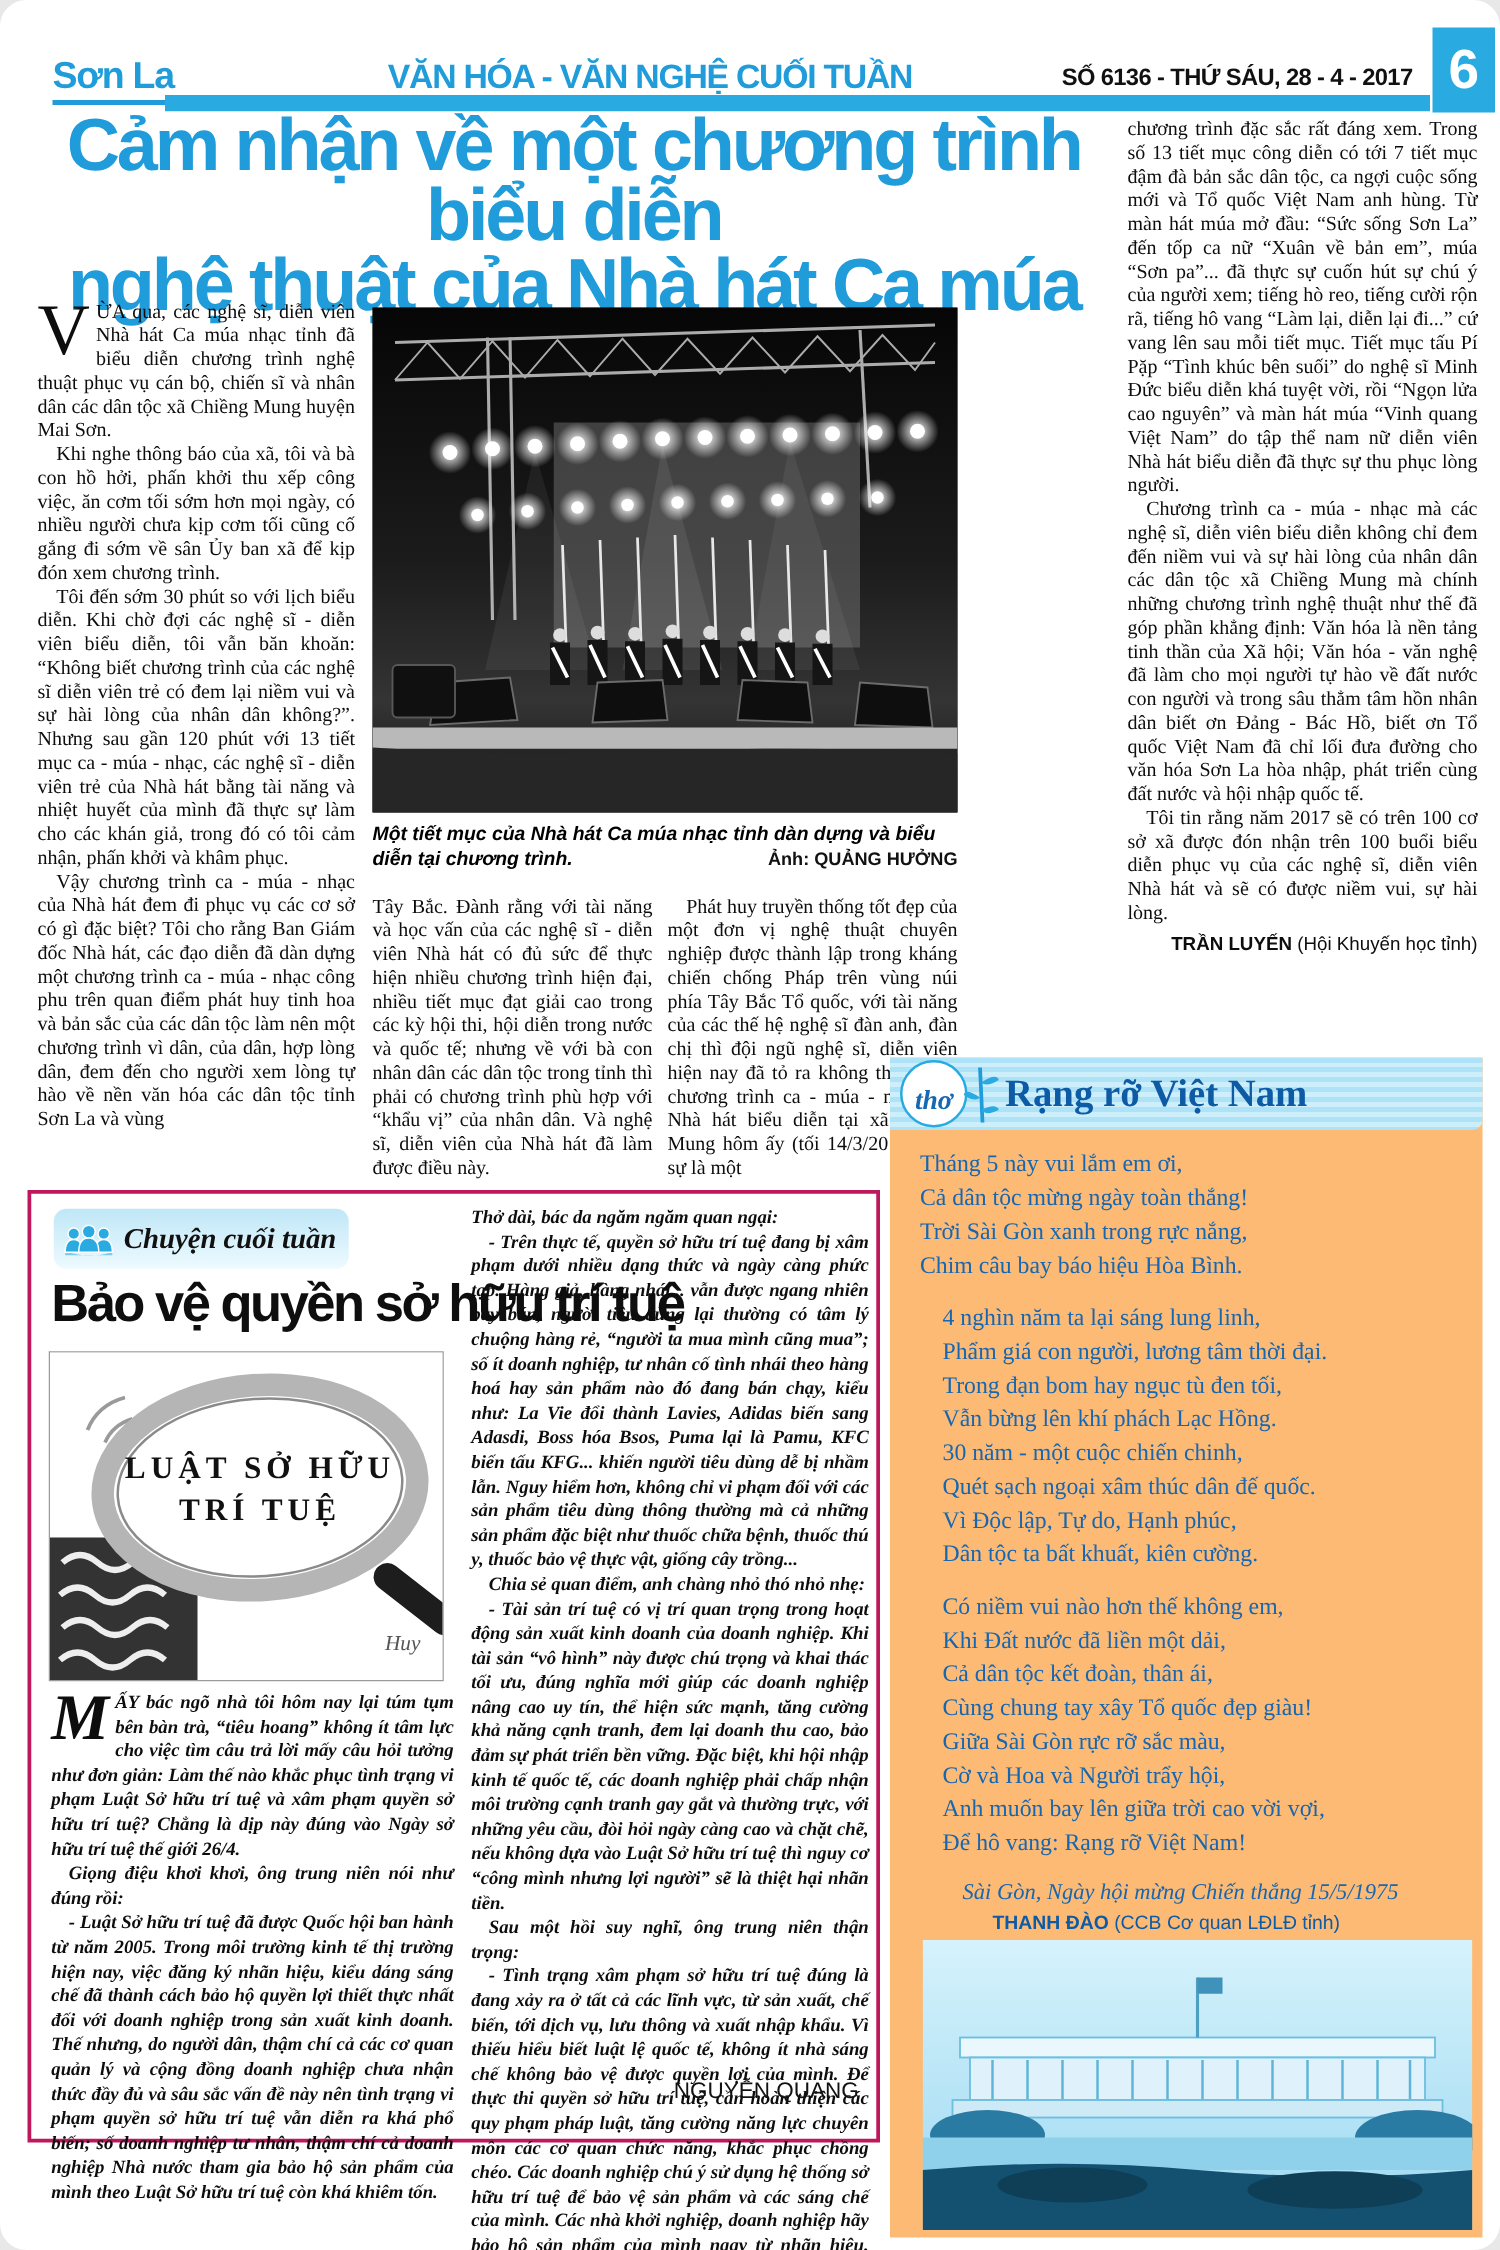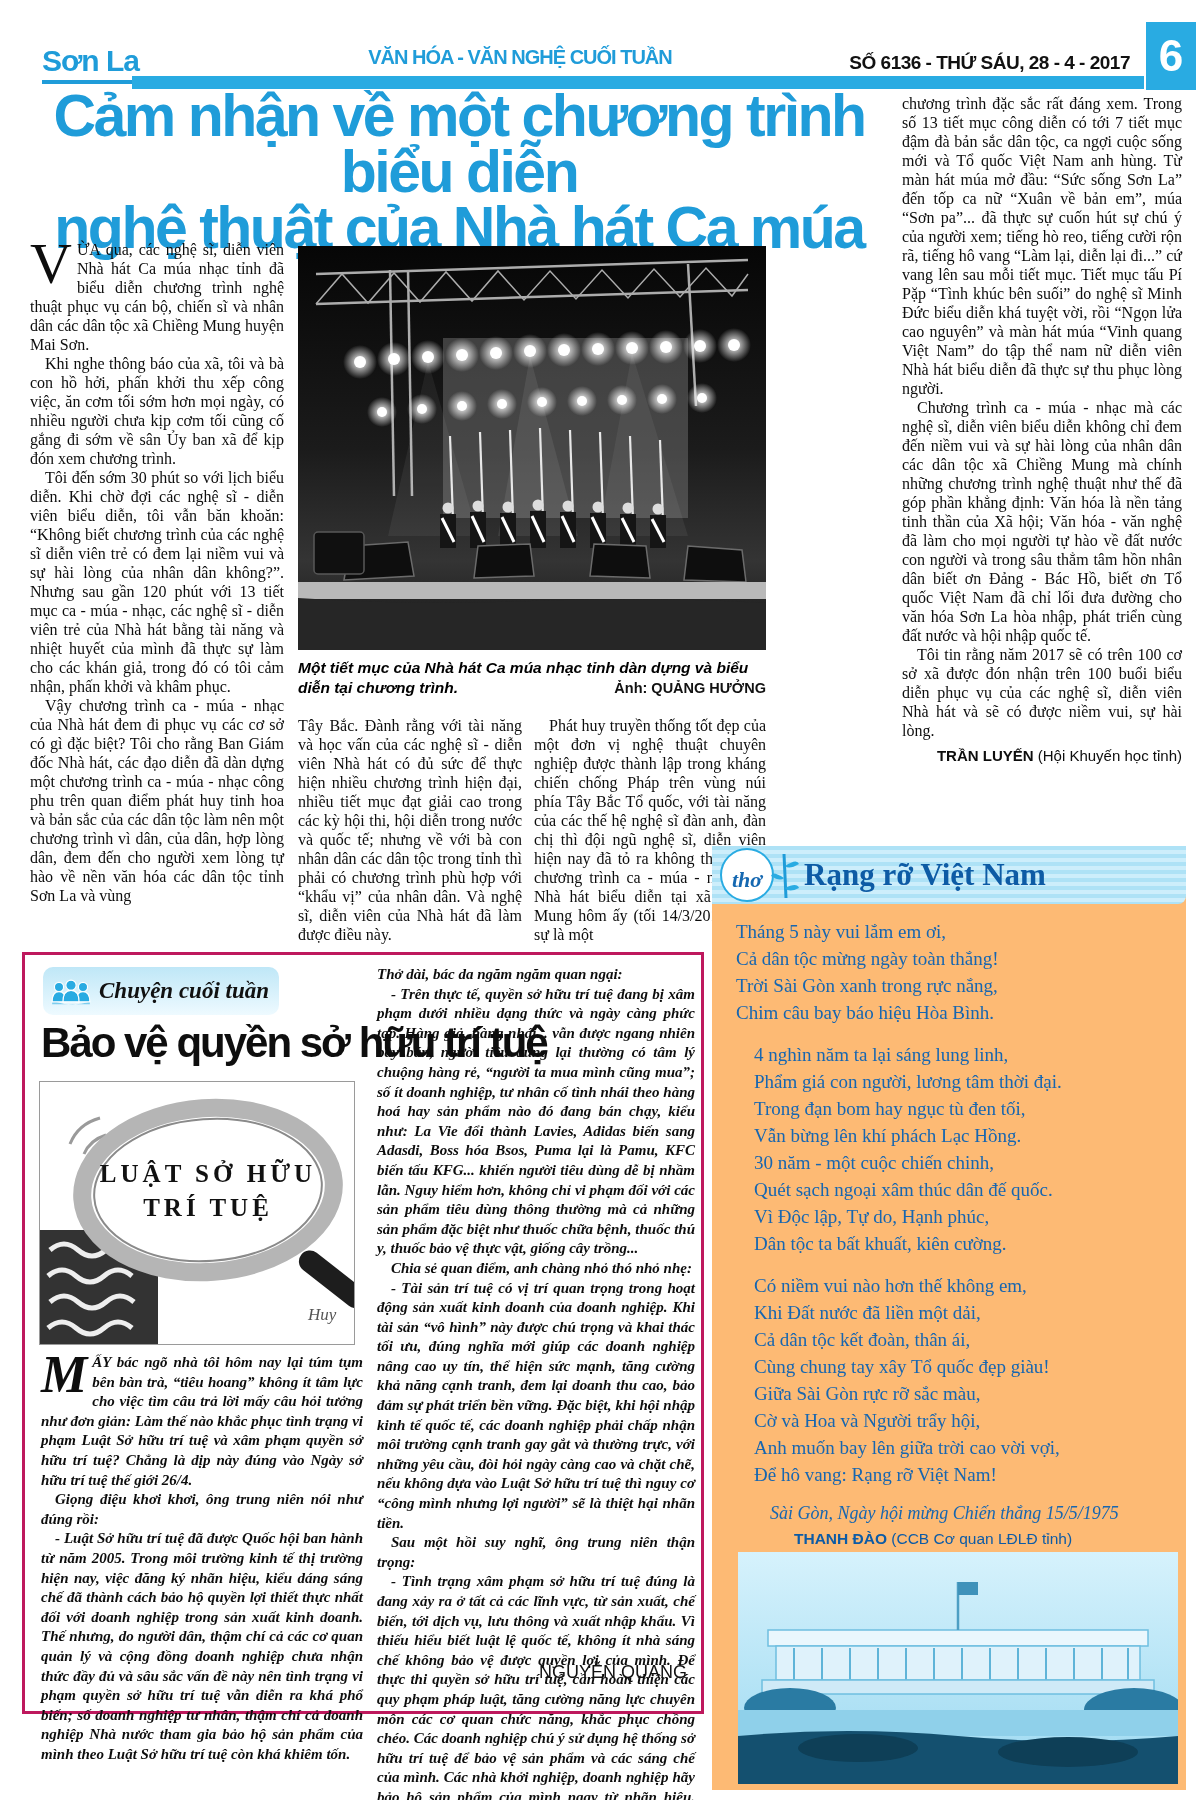--- a/index.html
+++ b/index.html
@@ -1,23 +1,23 @@
 <!DOCTYPE html>
 <html><head>
 <meta charset="utf-8">
 <style>
   html,body{margin:0;padding:0;background:#e8e8e8;}
   .page{position:relative;width:1200px;height:1800px;background:#fff;overflow:hidden;
-        font-family:"Liberation Serif",serif;color:#111;}
+        font-family:"Liberation Serif",serif;color:#111;border-radius:21px;}
   
   .edition{position:absolute;left:42px;top:44px;font-family:"Liberation Sans",sans-serif;
            font-weight:700;font-size:30px;color:#1f9cd9;border-bottom:4px solid #1f9cd9;
            padding-bottom:2px;letter-spacing:-1px;}
   .section-title{position:absolute;left:240px;top:46px;width:560px;text-align:center;
-           font-family:"Liberation Sans",sans-serif;font-weight:700;font-size:20px;
+           font-family:"Liberation Sans",sans-serif;font-weight:700;font-size:27px;
            color:#1f9cd9;letter-spacing:-1px;}
   .issue{position:absolute;right:70px;top:52px;font-family:"Liberation Sans",sans-serif;
            font-weight:700;font-size:19px;color:#111;letter-spacing:-0.5px;}
   .mast-bar{position:absolute;left:132px;top:76px;width:1012px;height:13px;background:#29abe2;}
   .pageno{position:absolute;right:4px;top:22px;width:50px;height:68px;background:#29abe2;
            color:#fff;font-family:"Liberation Sans",sans-serif;font-weight:700;font-size:44px;
            display:flex;align-items:center;justify-content:center;}
   
   .headline{position:absolute;left:28px;top:88px;width:862px;text-align:center;
            font-family:Liberation Sans, sans-serif;font-weight:700;font-size:59px;

